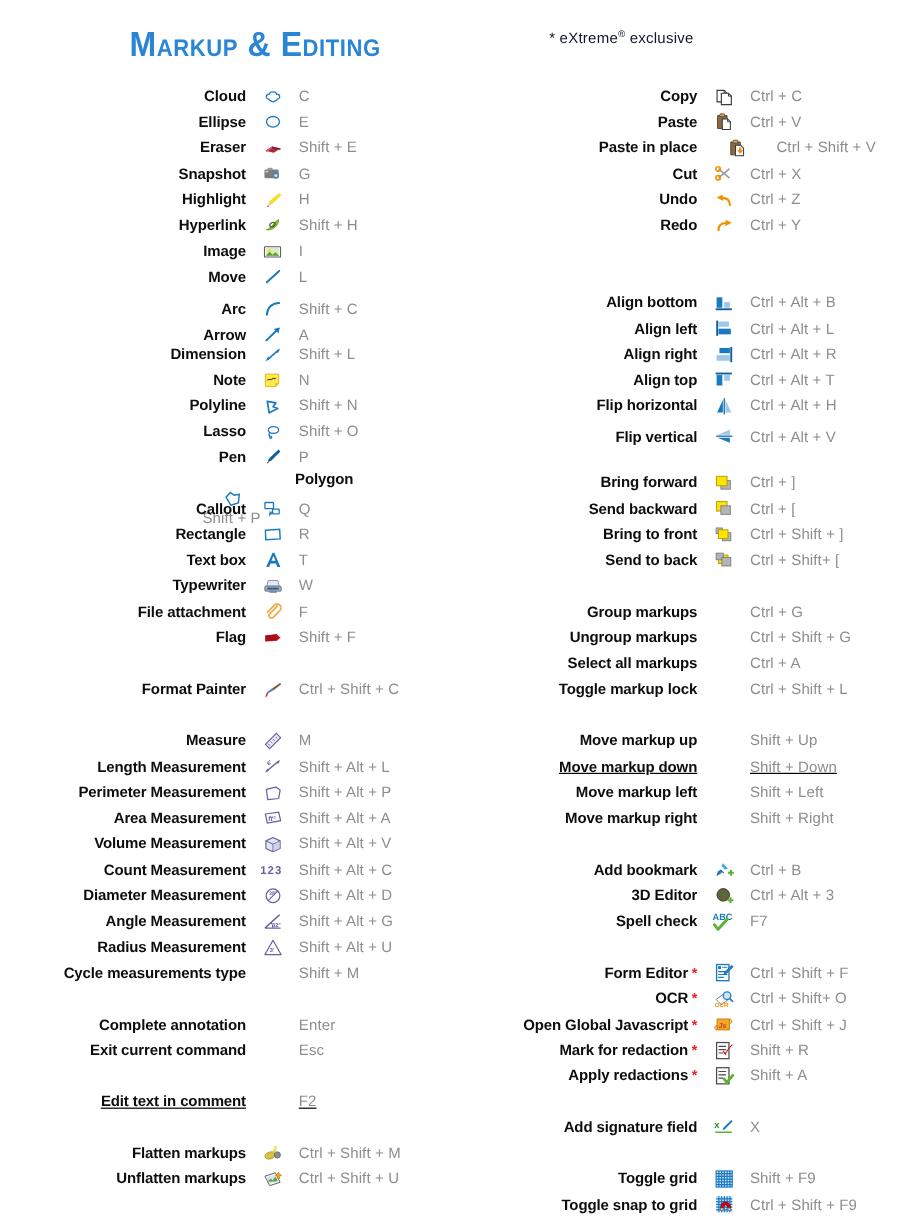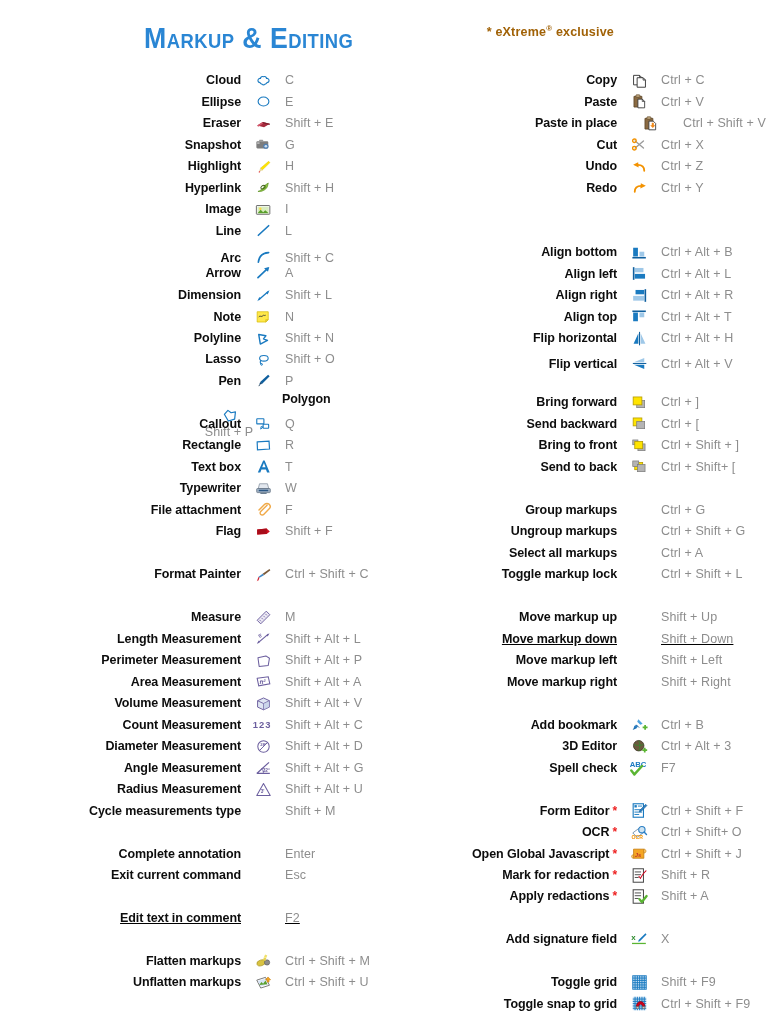--- a/index.html
+++ b/index.html
@@ -2,35 +2,35 @@
 <html><head>
 <meta charset="utf-8">
 <style>
   html,body{margin:0;padding:0;}
   body{
     width:768px;height:1024px;background:#ffffff;
     font-family:"Liberation Sans","DejaVu Sans",sans-serif;
     -webkit-font-smoothing:antialiased;
     overflow:hidden;position:relative;
   }
-  #sheet{position:relative;width:612px;height:1024px;margin-left:36px;}
+  #sheet{position:relative;width:612px;height:1024px;}
 
   
   .title{
     position:absolute;left:108px;top:21px;
     font-family:"Liberation Sans Narrow","Liberation Sans",sans-serif;
     font-weight:700;font-size:29px;line-height:34px;
     color:#2a86d4;letter-spacing:0.5px;
     font-variant:small-caps;text-transform:capitalize;
     transform:scaleX(0.92);transform-origin:left center;
     white-space:nowrap;
   }
   .exclusive{
     position:absolute;right:34px;top:24px;
-    font-size:12.5px;font-weight:700;color:#a16207;
+    font-size:12.5px;font-weight:400;color:#0f172a;
     white-space:nowrap;letter-spacing:0.2px;
   }
   .exclusive sup{font-size:8px;vertical-align:super;}
 
   
   .col{position:absolute;top:0;}
   .col.left{left:0;width:384px;}
   .col.right{left:384px;width:384px;}
 
   .row{
@@ -142,38 +142,38 @@
           <svg width="19" height="19" viewBox="0 0 24 24">
             <rect x="3" y="7" width="17" height="11" rx="0.7" fill="#ffffff" stroke="#5a5a5a" stroke-width="1.1"></rect>
             <rect x="4.4" y="8.4" width="14.2" height="8.2" fill="#d9edc0"></rect>
             <circle cx="8" cy="11" r="1.5" fill="#ffd83b"></circle>
             <path d="M4.4 16.6l4-4.2 3.2 3 2.6-2.6 4.4 3.8z" fill="#5aa02c"></path>
           </svg>
         </div>
         <div class="key">I</div>
       </div>
       <div class="row" style="top: 219.86px;">
-        <div class="lbl">Line</div>
+        <div class="lbl">Move</div>
         <div class="ico">
           <svg width="19" height="19" viewBox="0 0 24 24">
             <path d="M5.5 18L18.5 6" stroke="#1a7ac0" stroke-width="2.1" stroke-linecap="round"></path>
           </svg>
         </div>
         <div class="key">L</div>
       </div>
       <div class="row" style="top: 247px;">
         <div class="lbl">Arc</div>
         <div class="ico">
           <svg width="19" height="19" viewBox="0 0 24 24">
             <path d="M5.5 18C6.5 10 11 6 18.5 5.8" fill="none" stroke="#1a7ac0" stroke-width="2.1" stroke-linecap="round"></path>
           </svg>
         </div>
         <div class="key">Shift + C</div>
       </div>
-      <div class="row" style="top: 262px;">
+      <div class="row" style="top: 268px;">
         <div class="lbl">Arrow</div>
         <div class="ico">
           <svg width="19" height="19" viewBox="0 0 24 24">
             <path d="M5 18.5L17 7" stroke="#1a7ac0" stroke-width="2.1" stroke-linecap="round"></path>
             <path d="M19.3 5L12.7 6.5l5 4.5z" fill="#1a7ac0"></path>
           </svg>
         </div>
         <div class="key">A</div>
       </div>
       <div class="row" style="top: 284.3px;">

